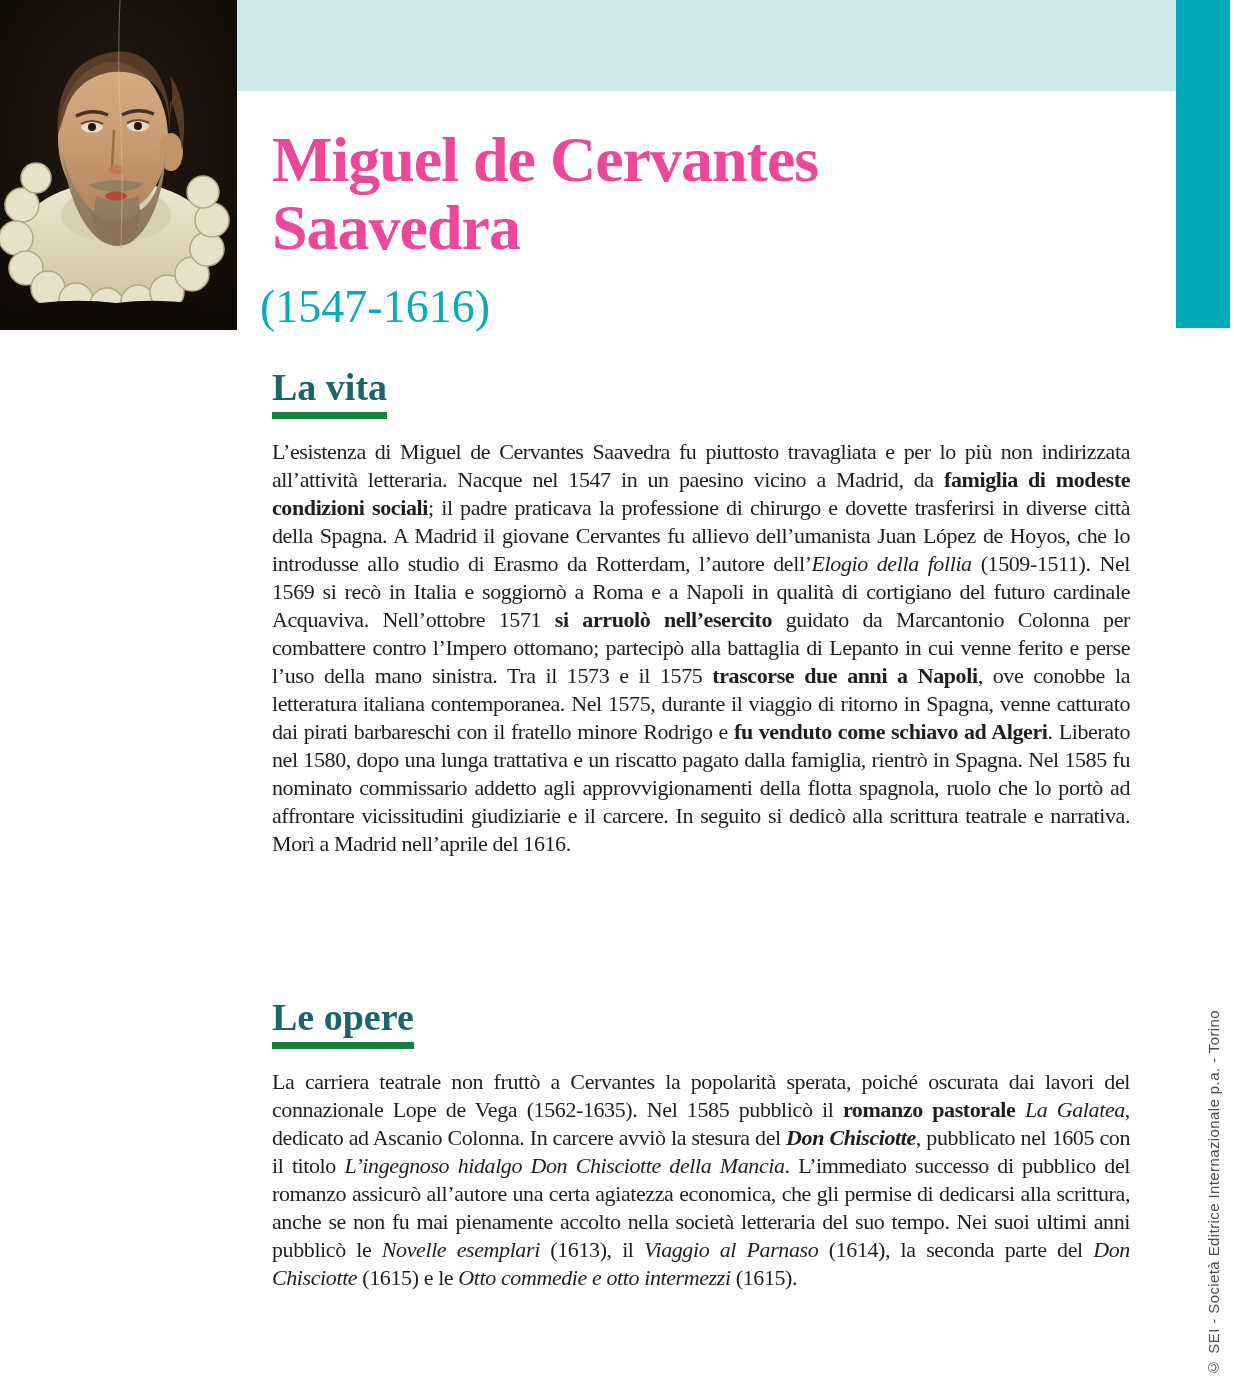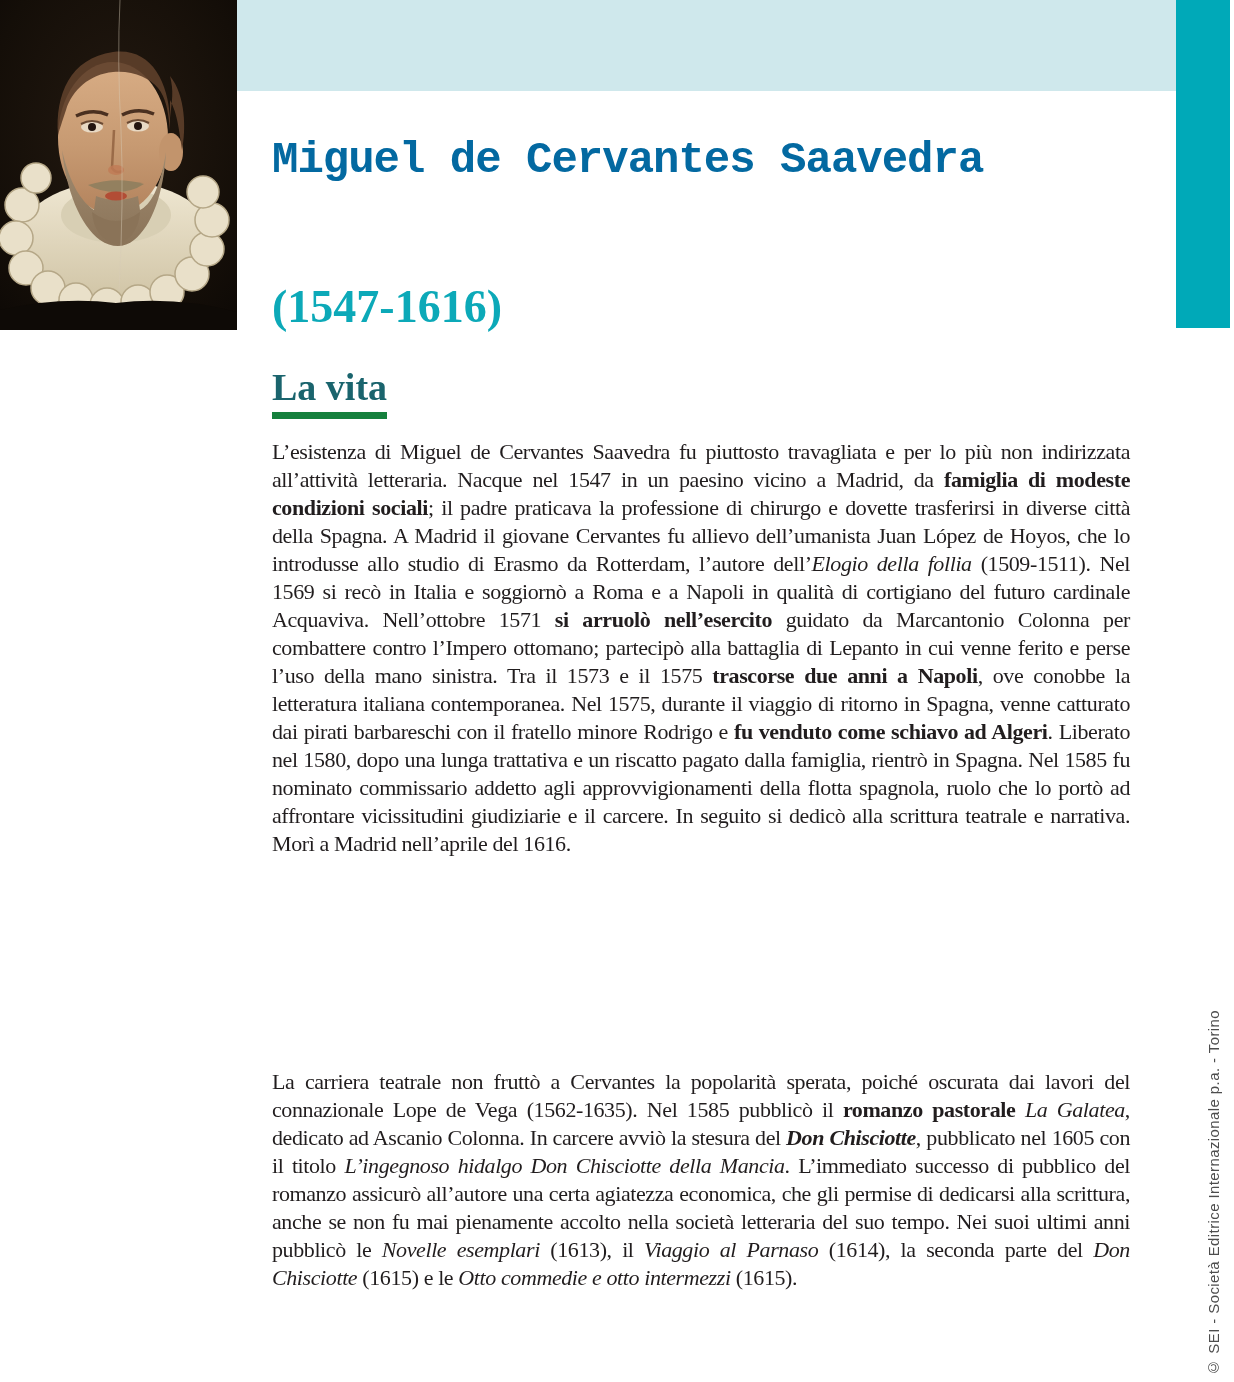--- a/index.html
+++ b/index.html
@@ -7,27 +7,26 @@
   .page {
     position:relative; width:1234px; height:1382px;
     background:#ffffff; overflow:hidden; margin:0 auto;
     font-family:"Liberation Serif", serif;
   }
   .band { position:absolute; left:237px; top:0; width:939px; height:91px; background:#cfe8ec; }
   .side-bar { position:absolute; left:1176px; top:0; width:54px; height:328px; background:#00a9b8; }
   .portrait { position:absolute; left:0; top:0; width:237px; height:330px; display:block; }
   .page-title {
     position:absolute; left:272px; top:126px; width:760px;
-    font-size:44px; line-height:68px; font-weight:bold; letter-spacing:-1px;
-    color:#0369a1;
-    font-family:Liberation Mono, monospace;
+    font-size:64px; line-height:68px; font-weight:bold; letter-spacing:-1px;
+    color:#ec4899;
   }
   .dates {
-    position:absolute; left:272px; top:282px;
-    font-size:46px; line-height:50px; font-weight:bold;
+    position:absolute; left:260px; top:282px;
+    font-size:46px; line-height:50px; font-weight:normal;
     color:#0ca9b8;
     text-align:center;
   }
   .sec-heading {
     position:absolute; left:272px;
     font-size:38px; line-height:42px; font-weight:bold;
     color:#1a646d;
   }
   .sec-heading .hd {
     display:inline-block; padding-bottom:4px; border-bottom:7px solid #15803d;
@@ -139,17 +138,20 @@
   </svg>
 
   <h1 class="page-title">Miguel de Cervantes Saavedra</h1>
   <div class="dates">(1547-1616)</div>
 
   <h2 class="sec-heading h1">
     <span class="hd">La vita</span>
   </h2>
   <p class="body-par p1"><span class="s-n">L’esistenza di Miguel de Cervantes Saavedra fu piuttosto travagliata e per lo più non indirizzata all’attività letteraria. Nacque nel 1547 in un paesino vicino a Madrid, da </span><span class="s-b">famiglia di modeste condizioni sociali</span><span class="s-n">; il padre praticava la professione di chirurgo e dovette trasferirsi in diverse città della Spagna. A Madrid il giovane Cervantes fu allievo dell’umanista Juan López de Hoyos, che lo introdusse allo studio di Erasmo da Rotterdam, l’autore dell’</span><span class="s-i">Elogio della follia</span><span class="s-n"> (1509-1511). Nel 1569 si recò in Italia e soggiornò a Roma e a Napoli in qualità di cortigiano del futuro cardinale Acquaviva. Nell’ottobre 1571 </span><span class="s-b">si arruolò nell’esercito</span><span class="s-n"> guidato da Marcantonio Colonna per combattere contro l’Impero ottomano; partecipò alla battaglia di Lepanto in cui venne ferito e perse l’uso della mano sinistra. Tra il 1573 e il 1575 </span><span class="s-b">trascorse due anni a Napoli</span><span class="s-n">, ove conobbe la letteratura italiana contemporanea. Nel 1575, durante il viaggio di ritorno in Spagna, venne catturato dai pirati barbareschi con il fratello minore Rodrigo e </span><span class="s-b">fu venduto come schiavo ad Algeri</span><span class="s-n">. Liberato nel 1580, dopo una lunga trattativa e un riscatto pagato dalla famiglia, rientrò in Spagna. Nel 1585 fu nominato commissario addetto agli approvvigionamenti della flotta spagnola, ruolo che lo portò ad affrontare vicissitudini giudiziarie e il carcere. In seguito si dedicò alla scrittura teatrale e narrativa. Morì a Madrid nell’aprile del 1616.</span></p>
 
+  <h2 class="sec-heading h2">
+    <span class="hd">Le opere</span>
+  </h2>
   <p class="body-par p2"><span class="s-n">La carriera teatrale non fruttò a Cervantes la popolarità sperata, poiché oscurata dai lavori del connazionale Lope de Vega (1562-1635). Nel 1585 pubblicò il </span><span class="s-b">romanzo pastorale</span><span class="s-n"> </span><span class="s-i">La Galatea</span><span class="s-n">, dedicato ad Ascanio Colonna. In carcere avviò la stesura del </span><span class="s-bi">Don Chisciotte</span><span class="s-n">, pubblicato nel 1605 con il titolo </span><span class="s-i">L’ingegnoso hidalgo Don Chisciotte della Mancia</span><span class="s-n">. L’immediato successo di pubblico del romanzo assicurò all’autore una certa agiatezza economica, che gli permise di dedicarsi alla scrittura, anche se non fu mai pienamente accolto nella società letteraria del suo tempo. Nei suoi ultimi anni pubblicò le </span><span class="s-i">Novelle esemplari</span><span class="s-n"> (1613), il </span><span class="s-i">Viaggio al Parnaso</span><span class="s-n"> (1614), la seconda parte del </span><span class="s-i">Don Chisciotte</span><span class="s-n"> (1615) e le </span><span class="s-i">Otto commedie e otto intermezzi</span><span class="s-n"> (1615).</span></p>
 
   <div class="copyright">© SEI - Società Editrice Internazionale p.a. - Torino</div>
 
 </div>
 
 </body></html>

